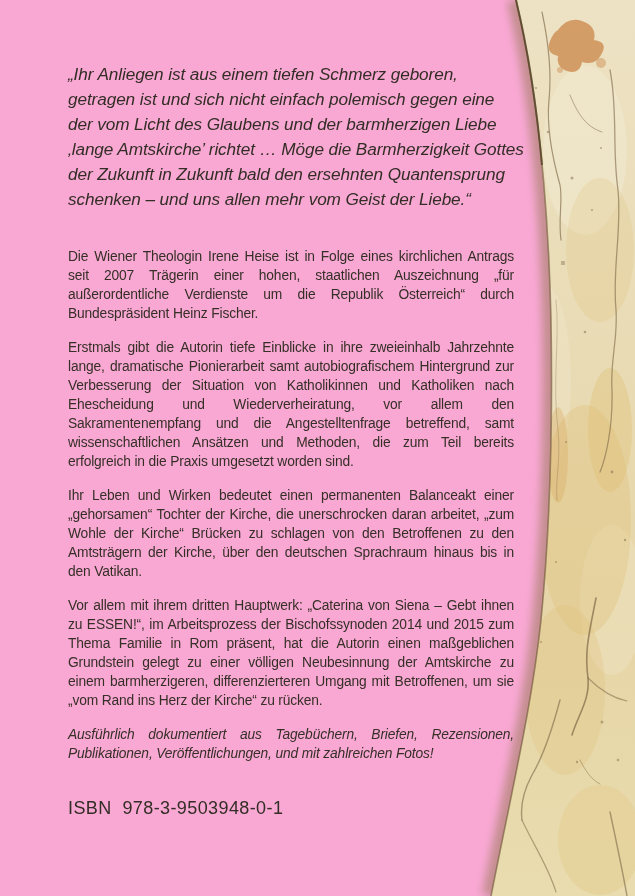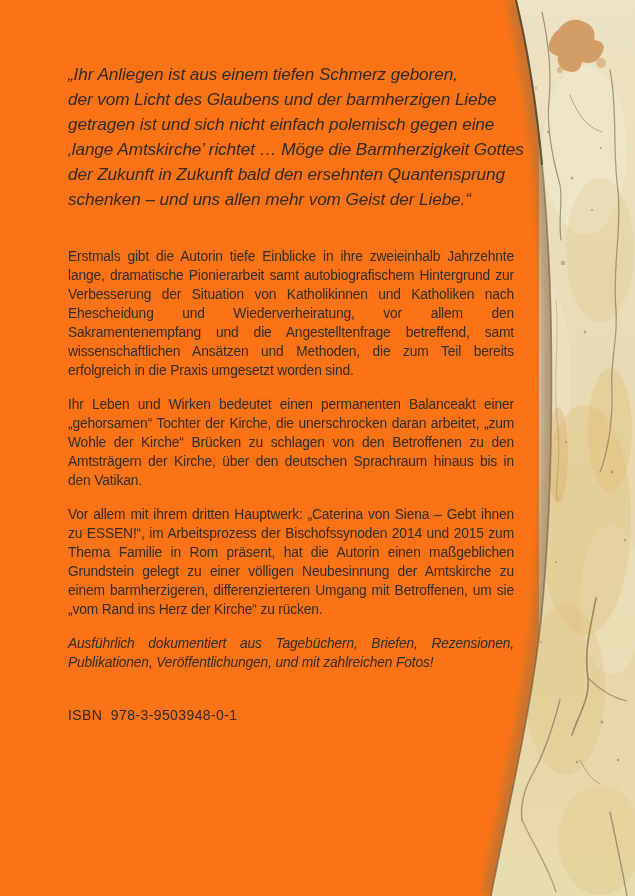--- a/index.html
+++ b/index.html
@@ -6,23 +6,23 @@
     margin: 0;
     padding: 0;
     width: 635px;
     height: 896px;
     overflow: hidden;
     background: #d8c2a1;
     font-family: "Liberation Sans", sans-serif;
   }
   .cover {
     position: relative;
-    width: 539px;
+    width: 635px;
     height: 896px;
-    background: #f97316;
+    background: #f9a8d4;
   }
   .marble-svg {
     position: absolute;
     left: 0;
     top: 0;
     width: 635px;
     height: 896px;
     display: block;
   }
   .content {
@@ -54,21 +54,21 @@
     margin: 0 0 15px 0;
     font-size: 13.8px;
     line-height: 19px;
     letter-spacing: -0.15px;
     text-align: justify;
     color: #362f26;
   }
   .para:last-child { margin-bottom: 0; font-style: italic; }
   .isbn {
     margin-top: 35px;
-    font-size: 14px;
+    font-size: 18px;
     letter-spacing: 0.4px;
     white-space: pre;
     color: #332d25;
   }
 </style>
 </head>
 <body>
 
 <div class="cover">
 
@@ -143,29 +143,30 @@
     </g>
 
     <path d="M516,0 C535,80 548,190 551,320 C553,440 549,540 541,620 C532,705 514,780 491,896" fill="none" stroke="#6a5434" stroke-width="1.6" opacity="0.6"></path>
     <path d="M516,0 C528,50 537,110 542,165" fill="none" stroke="#4f3d22" stroke-width="2" opacity="0.75"></path>
   </svg>
 
   <div class="content">
 
     <div class="quote-block">
         <div class="quote-line">„Ihr Anliegen ist aus einem tiefen Schmerz geboren,</div>
+        <div class="quote-line">getragen ist und sich nicht einfach polemisch gegen eine</div>
         <div class="quote-line">der vom Licht des Glaubens und der barmherzigen Liebe</div>
-        <div class="quote-line">getragen ist und sich nicht einfach polemisch gegen eine</div>
         <div class="quote-line">‚lange Amtskirche’ richtet … Möge die Barmherzigkeit Gottes</div>
         <div class="quote-line">der Zukunft in Zukunft bald den ersehnten Quantensprung</div>
         <div class="quote-line">schenken – und uns allen mehr vom Geist der Liebe.“</div>
       </div>
 
 
     <div class="paragraphs">
+        <p class="para">Die Wiener Theologin Irene Heise ist in Folge eines kirchlichen Antrags seit 2007 Trägerin einer hohen, staatlichen Auszeichnung „für außerordentliche Verdienste um die Republik Österreich“ durch Bundespräsident Heinz Fischer.</p>
         <p class="para">Erstmals gibt die Autorin tiefe Einblicke in ihre zweieinhalb Jahrzehnte lange, dramatische Pionierarbeit samt autobiografischem Hintergrund zur Verbesserung der Situation von Katholikinnen und Katholiken nach Ehescheidung und Wiederverheiratung, vor allem den Sakramentenempfang und die Angestelltenfrage betreffend, samt wissenschaftlichen Ansätzen und Methoden, die zum Teil bereits erfolgreich in die Praxis umgesetzt worden sind.</p>
         <p class="para">Ihr Leben und Wirken bedeutet einen permanenten Balanceakt einer „gehorsamen“ Tochter der Kirche, die unerschrocken daran arbeitet, „zum Wohle der Kirche“ Brücken zu schlagen von den Betroffenen zu den Amtsträgern der Kirche, über den deutschen Sprachraum hinaus bis in den Vatikan.</p>
         <p class="para">Vor allem mit ihrem dritten Hauptwerk: „Caterina von Siena – Gebt ihnen zu ESSEN!“, im Arbeitsprozess der Bischofssynoden 2014 und 2015 zum Thema Familie in Rom präsent, hat die Autorin einen maßgeblichen Grundstein gelegt zu einer völligen Neubesinnung der Amtskirche zu einem barmherzigeren, differenzierteren Umgang mit Betroffenen, um sie „vom Rand ins Herz der Kirche“ zu rücken.</p>
         <p class="para">Ausführlich dokumentiert aus Tagebüchern, Briefen, Rezensionen, Publikationen, Veröffentlichungen, und mit zahlreichen Fotos!</p>
       </div>
 
     <div class="isbn">ISBN  978-3-9503948-0-1</div>
 
   </div>
 </div>

